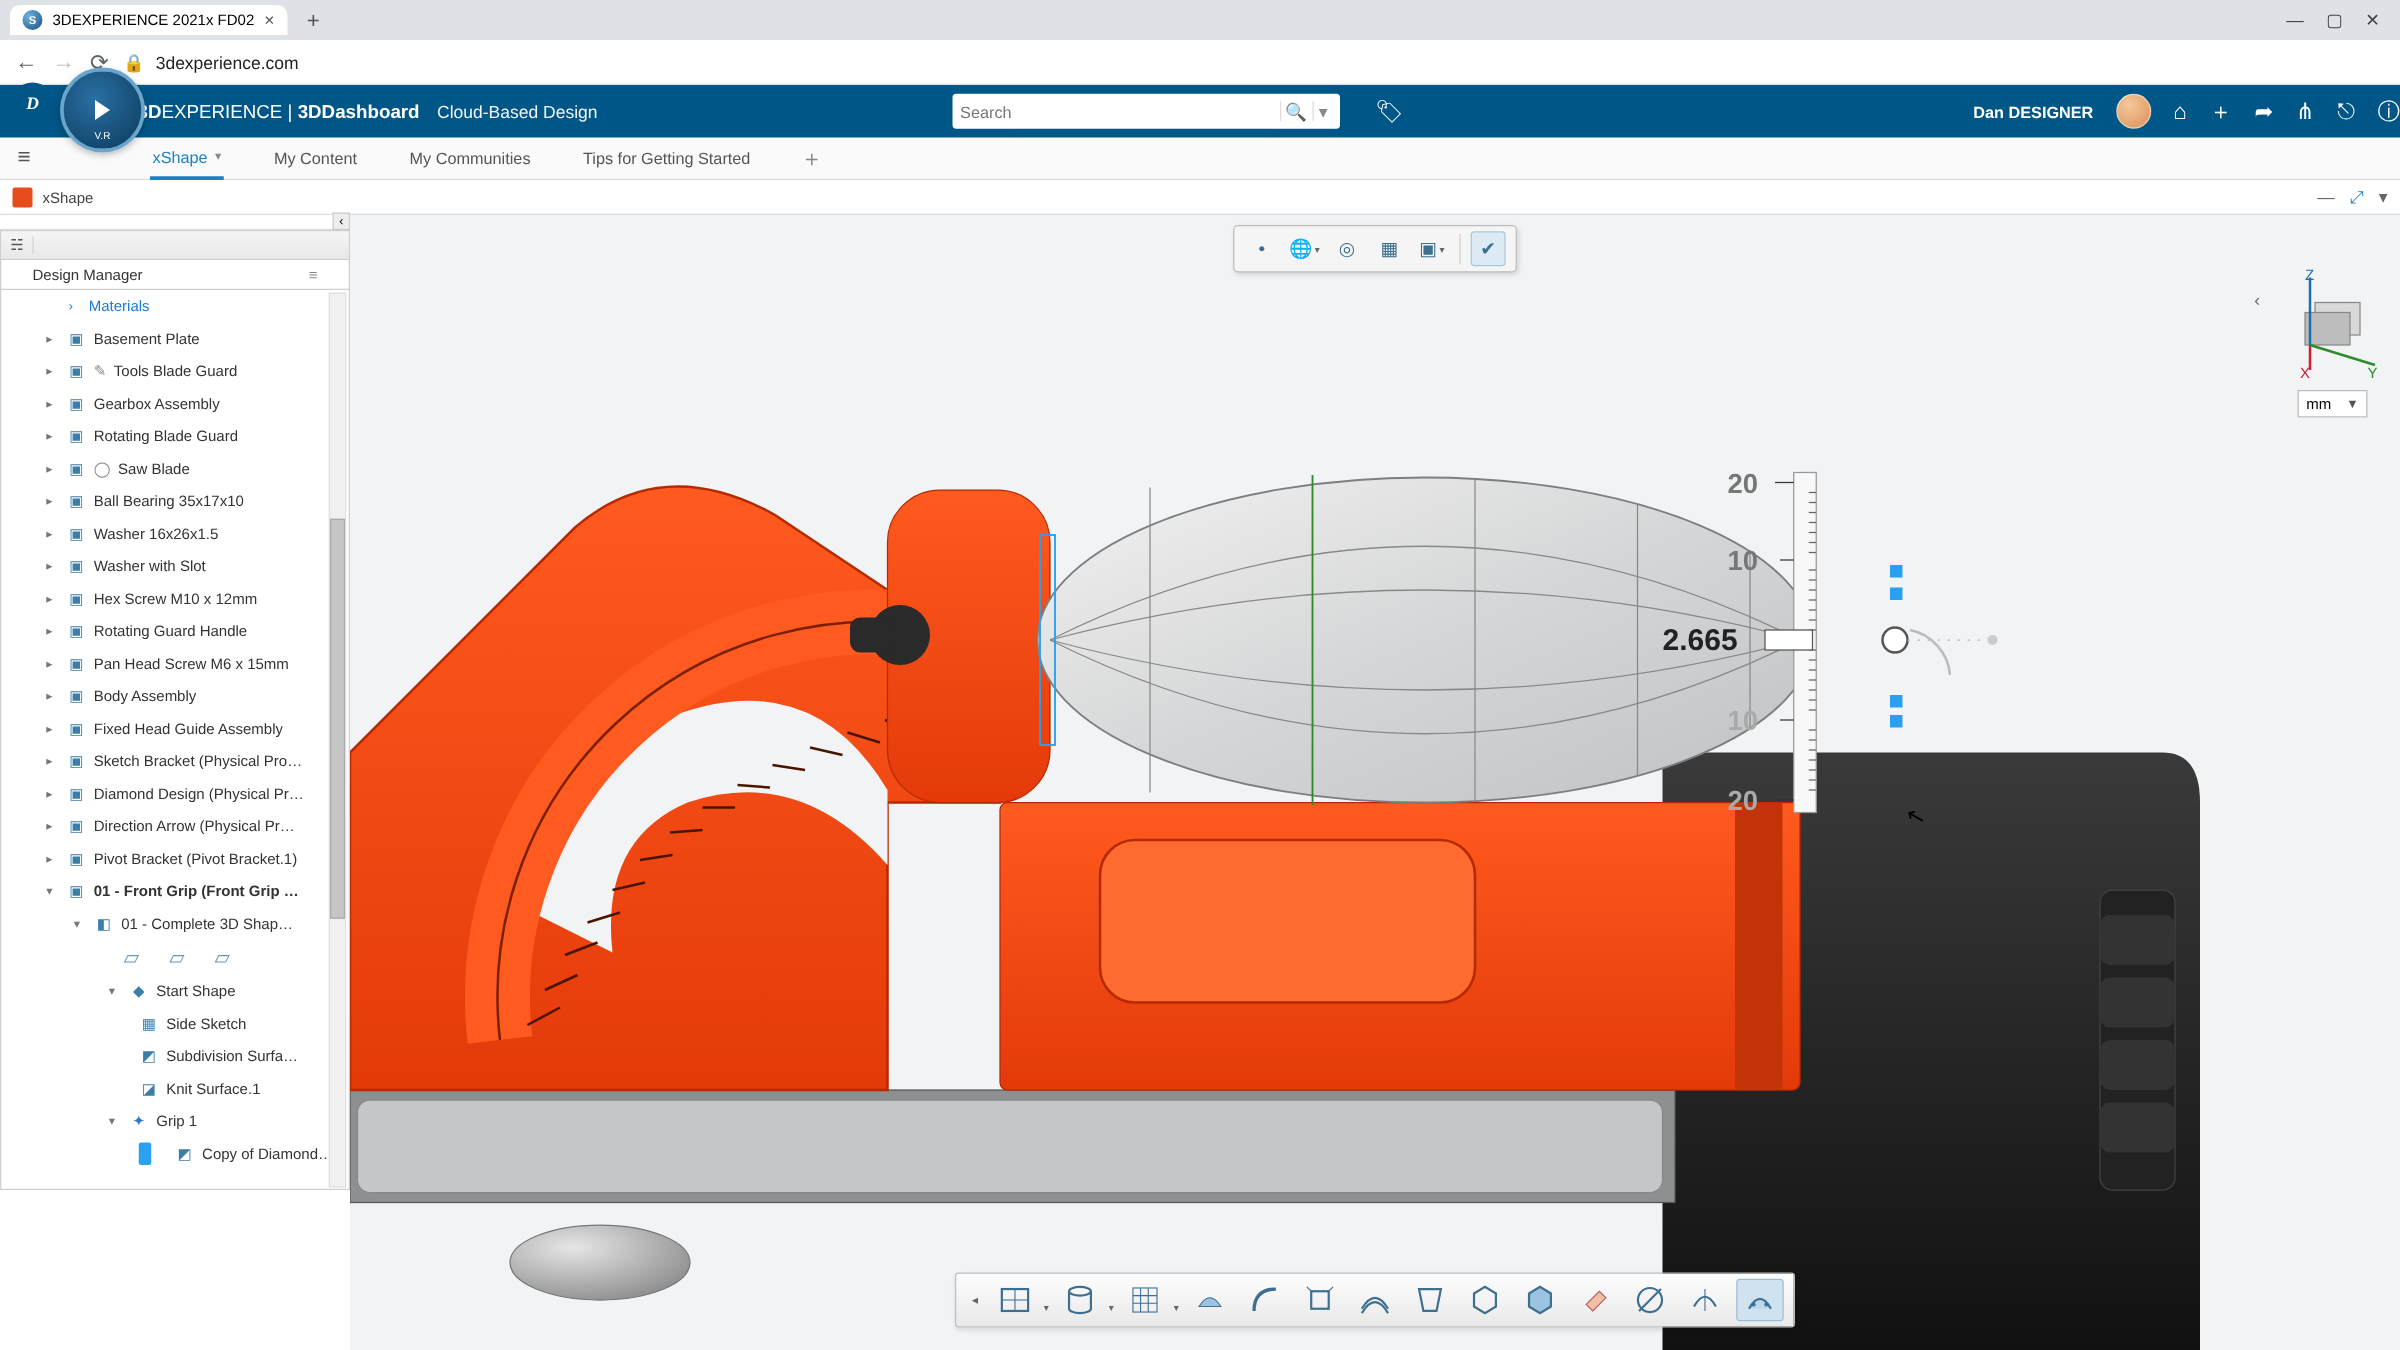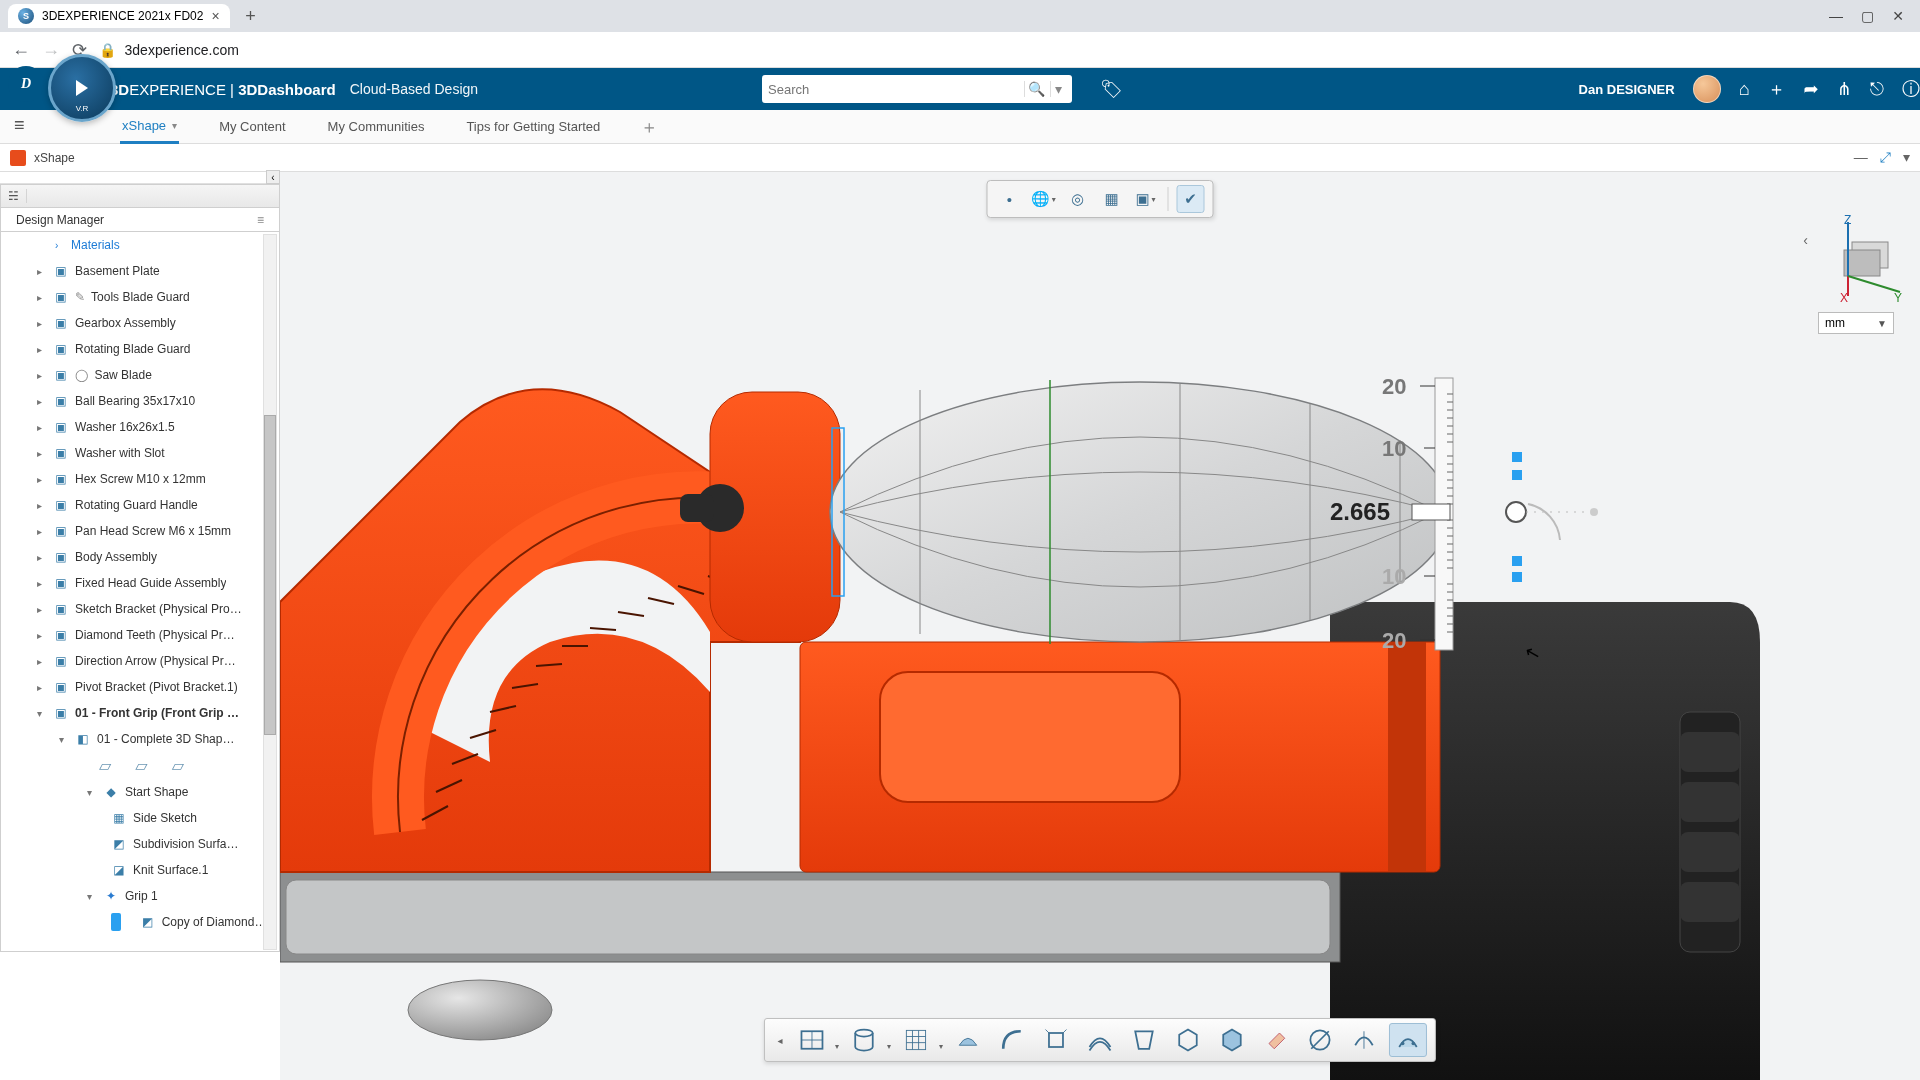--- a/index.html
+++ b/index.html
@@ -51,21 +51,21 @@
 
 
 .main { position:relative; display:flex; height: calc(1080px - 32px - 36px - 42px - 34px - 28px); }
 
 
 .tree-wrap { width:280px; border-right:0; background:#fff; position:relative; }
 .tree-top { height:12px; background:#fff; border-bottom:1px solid #e0e0e0; position:relative; }
 .tree-collapse { position:absolute; right:0; top:-2px; width:14px; height:14px; background:#eee; border:1px solid #ccc; font-size:10px; display:flex; align-items:center; justify-content:center; }
 .tree-toolbar { height:24px; background: linear-gradient(#f5f5f5,#e8e8e8); border:1px solid #cfcfcf; display:flex; align-items:center; font-size:12px; color:#555; }
 .tree-toolbar .ticon { width:26px; text-align:center; border-right:1px solid #d4d4d4; }
-.dm-head { height:24px; background:#fff; border:1px solid #cfcfcf; border-top:none; display:flex; align-items:center; padding:0 15px; font-size:12px; color:#333;gap:16px; }
+.dm-head { height:24px; background:#fff; border:1px solid #cfcfcf; border-top:none; display:flex; align-items:center; padding:0 25px; font-size:12px; color:#333;gap:16px; }
 .dm-head .menu { margin-left:auto; color:#888; }
 .tree { border:1px solid #cfcfcf; border-top:none; font-size:12px; color:#333; overflow:hidden; height:720px; position:relative; }
 .node { display:flex; align-items:center; height:26px; gap:6px; padding-left:36px; white-space:nowrap; }
 .node .arrow { width:10px; color:#777; font-size:10px; }
 .node .cube { width:16px; height:16px; display:inline-flex; align-items:center; justify-content:center; color:#3b7ea8; }
 .node.mat { color:#1c7bd6; padding-left:54px; }
 .node.mat .arrow { color:#1c7bd6; }
 .node.sel { padding-left:36px; }
 .node.child1 { padding-left:58px; }
 .node.child2 { padding-left:86px; }
@@ -86,21 +86,21 @@
 .vp-toolbar .sep { width:1px; height:24px; background:#cfcfcf; margin:0 2px; }
 
 
 .axis-widget { position:absolute; right:16px; top:42px; width:90px; height:90px; }
 .axis-label { font:12px Arial; }
 .axis-z { fill:#1b6fb0; }
 .axis-x { fill:#c23; }
 .axis-y { fill:#2e8b2e; }
 .expand-arrow { position:absolute; right:112px; top:60px; color:#666; font-size:14px; }
 
-.unit-dd { position:absolute; right:26px; top:140px; width:76px; height:22px; background:#fff; border:1px solid #bbb; font-size:12px; display:flex; align-items:center; padding:0 6px; }
+.unit-dd { position:absolute; right:26px; top:140px; width:56px; height:22px; background:#fff; border:1px solid #bbb; font-size:12px; display:flex; align-items:center; padding:0 6px; }
 .unit-dd .dd { margin-left:auto; font-size:10px; color:#555; }
 
 
 .btm-tabs { position:absolute; left:50%; bottom:56px; transform:translateX(-50%); display:flex; font-size:12px; }
 .btm-tab { padding:3px 12px; background:linear-gradient(#fdfdfd,#ececec); border:1px solid #bfbfbf; border-bottom:none; margin-left:-1px; color:#444; }
 .btm-tab.active { background:#fff; color:#000; font-weight:500; }
 .btm-bar { position:absolute; left:50%; bottom:18px; transform:translateX(-50%); background:linear-gradient(#fdfdfd,#e9e9e9); border:1px solid #bfbfbf; border-radius:3px; padding:4px 8px; display:flex; gap:6px; align-items:center; box-shadow:1px 2px 4px rgba(0,0,0,.12);}
 .btm-bar .bb { width:38px; height:34px; display:flex; align-items:center; justify-content:center; border-radius:3px; }
 .btm-bar .bb.sel { background:#cfe2f0; border:1px solid #9dbed5; }
 .btm-bar .bb svg { width:28px; height:28px; }
@@ -275,21 +275,21 @@
           <span class="txt">Fixed Head Guide Assembly</span>
         </div>
       <div class="node">
           <span class="arrow">▸</span>
           <span class="cube">▣</span>
           <span class="txt">Sketch Bracket (Physical Pro…</span>
         </div>
       <div class="node">
           <span class="arrow">▸</span>
           <span class="cube">▣</span>
-          <span class="txt">Diamond Teeth (Physical Pr…</span>
+          <span class="txt">Diamond Design (Physical Pr…</span>
         </div>
       <div class="node">
           <span class="arrow">▸</span>
           <span class="cube">▣</span>
           <span class="txt">Direction Arrow (Physical Pr…</span>
         </div>
       <div class="node">
           <span class="arrow">▸</span>
           <span class="cube">▣</span>
           <span class="txt">Pivot Bracket (Pivot Bracket.1)</span>

